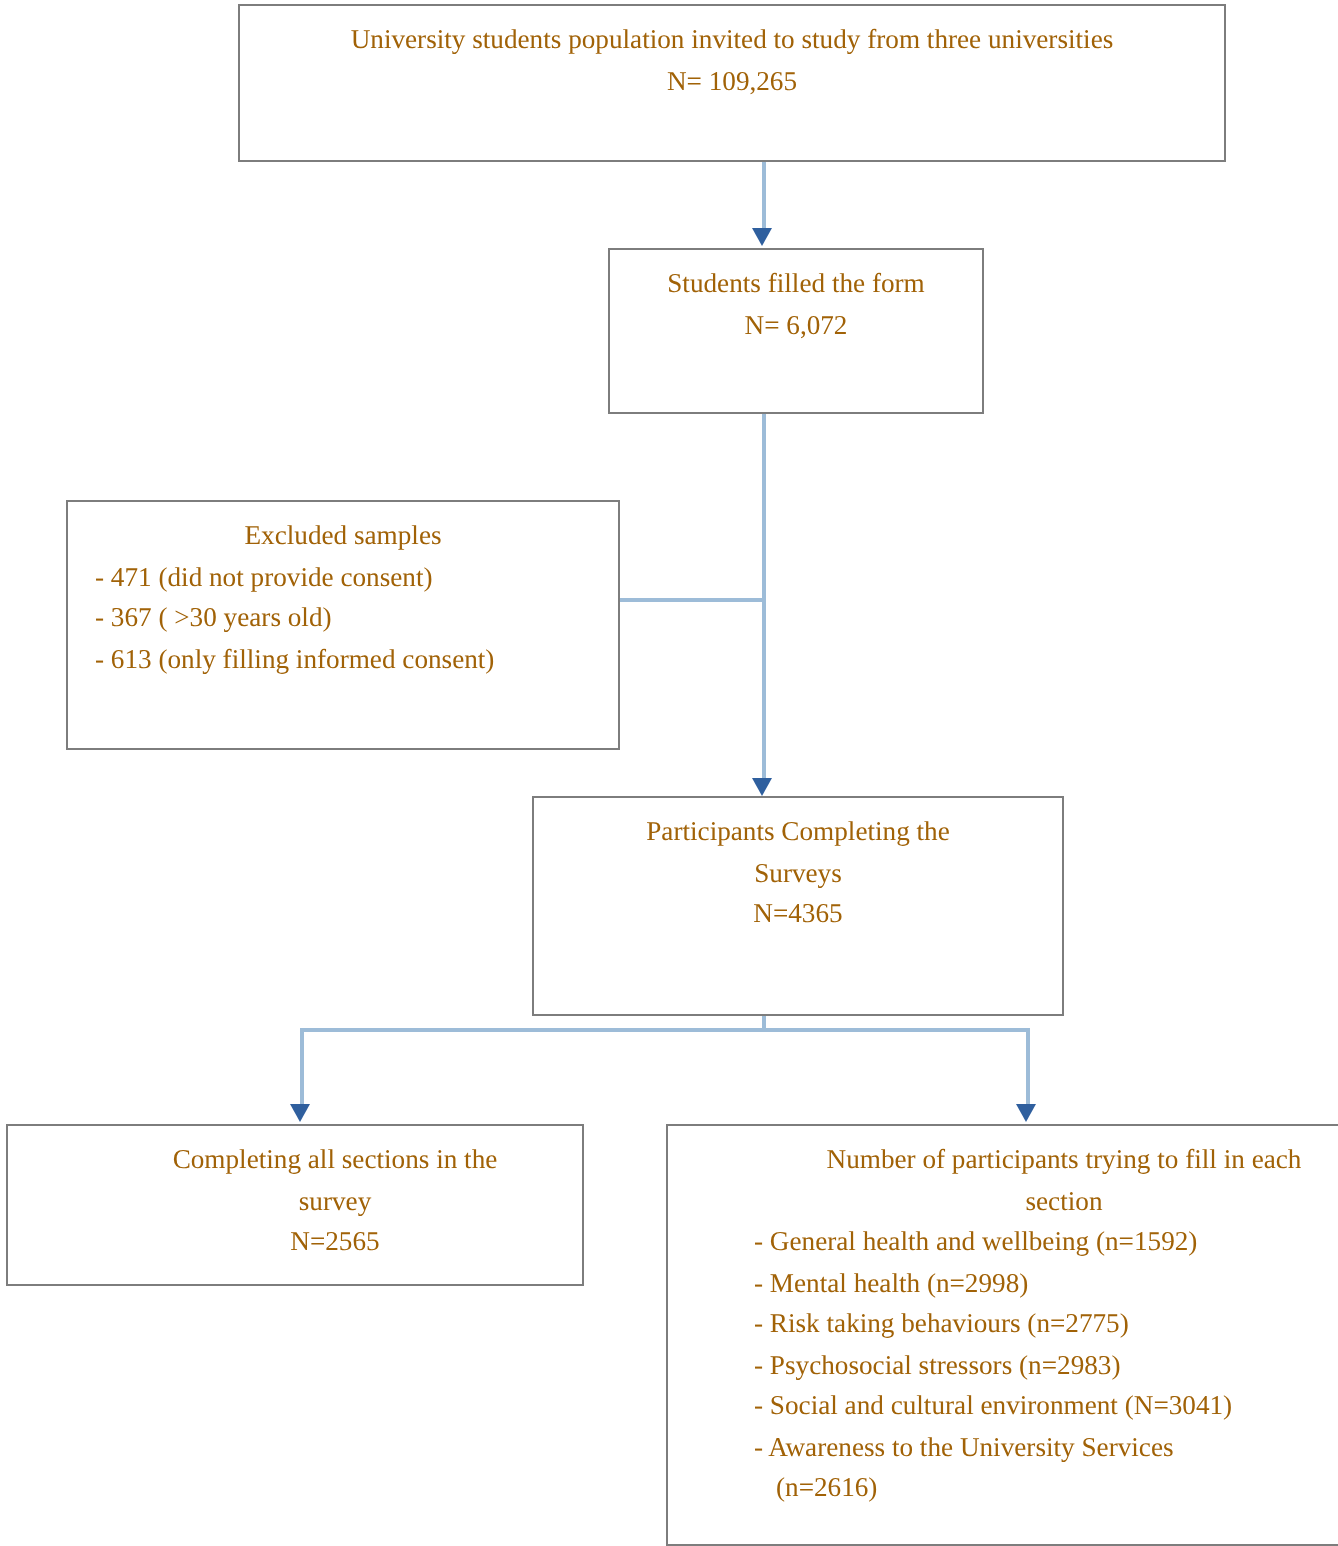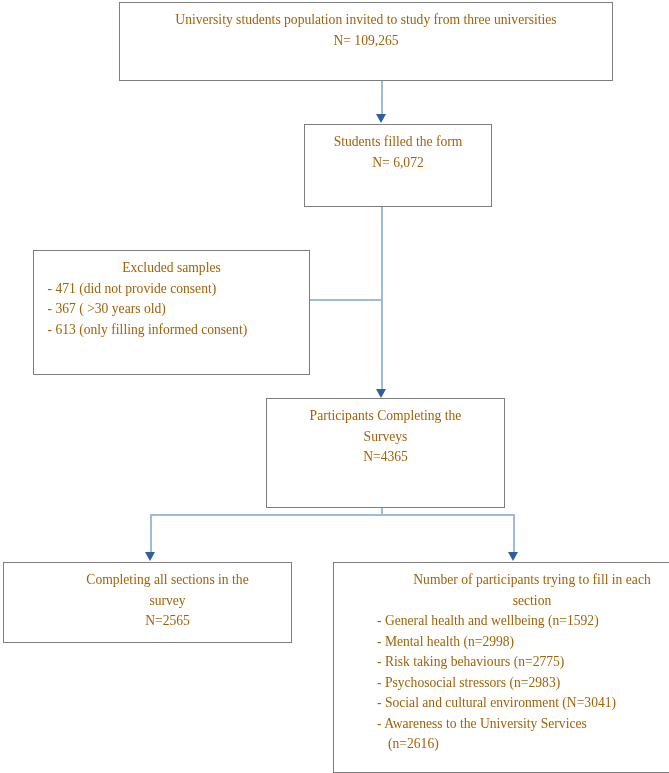--- a/index.html
+++ b/index.html
@@ -44,21 +44,21 @@
   .node .list .li .cont {
     display: block;
     padding-left: 11px;
   }
 
   
   #node-invited       { left: 119px; top: 2px;   width: 494px; height: 79px; }
   #node-filled        { left: 262px; top: 124px; width: 188px; height: 83px; margin-left: 42px; }
   #node-excluded      { left: 13px;  top: 250px; width: 277px; height: 125px; margin-left: 20px; }
   #node-excluded .list { width: 248px; }
-  #node-participants  { left: 266px; top: 398px; width: 239px; height: 110px; }
+  #node-participants  { left: 266px; top: 398px; width: 266px; height: 110px; }
   #node-allsections   { left: 3px;   top: 562px; width: 289px; height: 81px; padding-left: 40px; }
   #node-persection    { left: 333px; top: 562px; width: 398px; height: 211px; }
   #node-persection .list { width: 310px; }
 
   
   .vline {
     position: absolute;
     width: 1.6px;
     background: #9dbcd8;
   }

